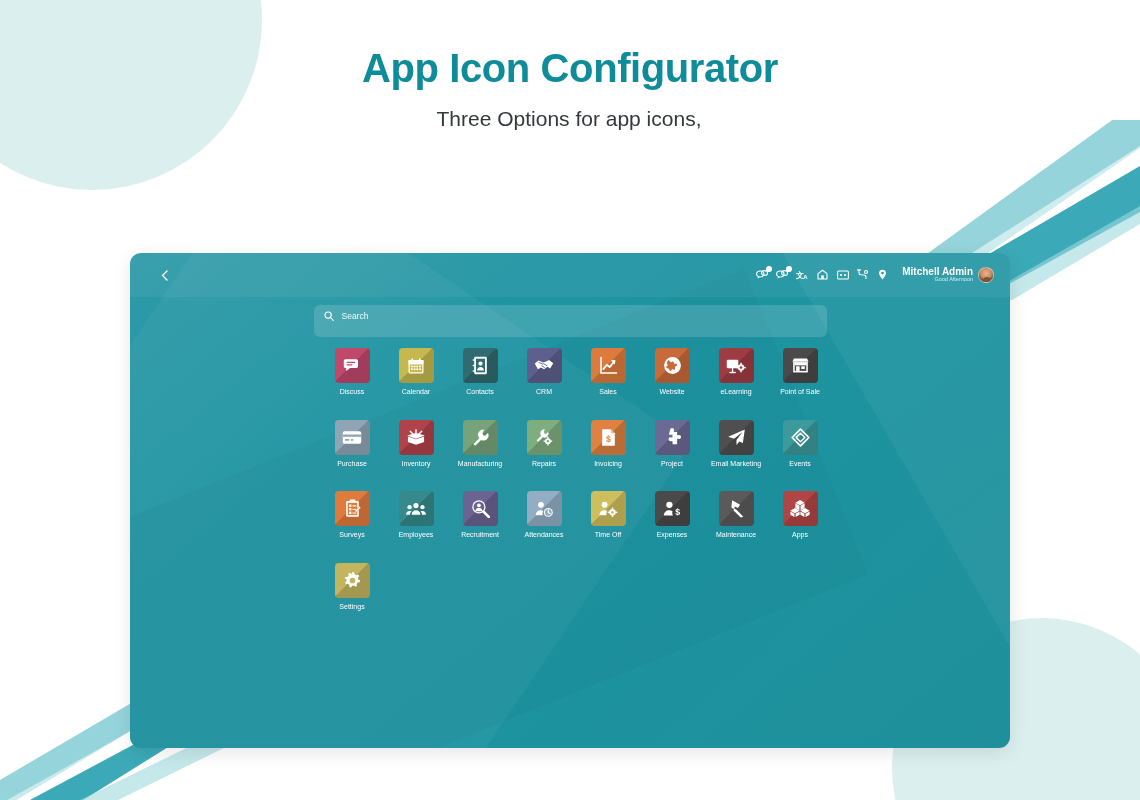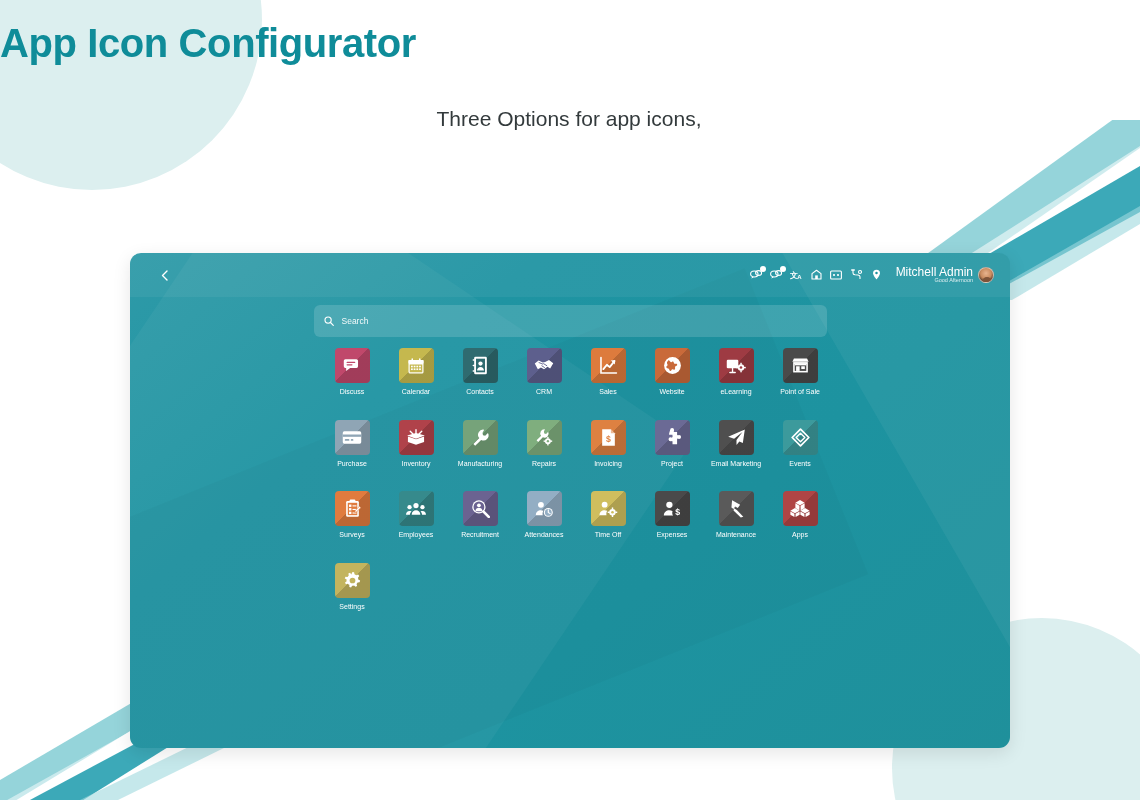--- a/index.html
+++ b/index.html
@@ -26,22 +26,22 @@
   }
   #circle-br {
     right: -52px; bottom: -118px;
     width: 300px; height: 300px;
     border-radius: 50%;
     background: #dcefef;
   }
 
   
   #title {
-    position: absolute; left: 0; top: 21px;
-    width: 1140px; text-align: left;
+    position: absolute; left: 0; top: 46px;
+    width: 1140px; text-align: center;
     color: #0f8c99;
     font-size: 40px; font-weight: bold;
     letter-spacing: -0.4px;
   }
   #subtitle {
     position: absolute; left: 0; top: 105px;
     width: 1138px; text-align: center;
     color: #333a3c;
     font-size: 21px; line-height: 28px;
     font-weight: normal;
@@ -110,21 +110,21 @@
     background: #ffffff;
     font-size: 4px; color: #1d93a0;
     display: flex; align-items: center; justify-content: center;
     font-weight: bold; line-height: 1;
   }
   #user-block {
     display: flex; align-items: center; gap: 5px;
     margin-left: 6px; cursor: pointer;
   }
   #user-text { text-align: right; line-height: 1.05; }
-  #user-name { color: #ffffff; font-size: 12px; font-weight: normal; }
+  #user-name { color: #ffffff; font-size: 10px; font-weight: bold; }
   #user-greet { color: rgba(255,255,255,0.82); font-size: 5.5px; }
   #avatar {
     width: 16px; height: 16px; border-radius: 50%;
     background: radial-gradient(circle at 50% 38%, #e8b48f 0%, #c98b5f 48%, #6d4a33 70%, #4a3322 100%);
     border: 1px solid rgba(255,255,255,0.55);
     overflow: hidden; position: relative;
   }
   #avatar::after {
     content: ""; position: absolute; left: 3px; top: 9px;
     width: 10px; height: 9px; border-radius: 5px 5px 0 0;
@@ -133,21 +133,21 @@
 
   
   #search-row {
     position: absolute; left: 0; top: 52px;
     width: 880px; display: flex; justify-content: center;
   }
   #search-bar {
     width: 513px; height: 24px;
     border-radius: 6px;
     background: rgba(255,255,255,0.15);
-    display: flex; align-items: center;
+    display: flex; align-items: flex-end;
     padding: 16px 10px;
     cursor: text;
   }
   #search-icon { margin-right: 8px; display: flex; }
   #search-input {
     color: rgba(255,255,255,0.93);
     font-size: 8.5px;
     font-family: "Liberation Sans", sans-serif;
     background: transparent; border: none; outline: none;
     width: 100%;

